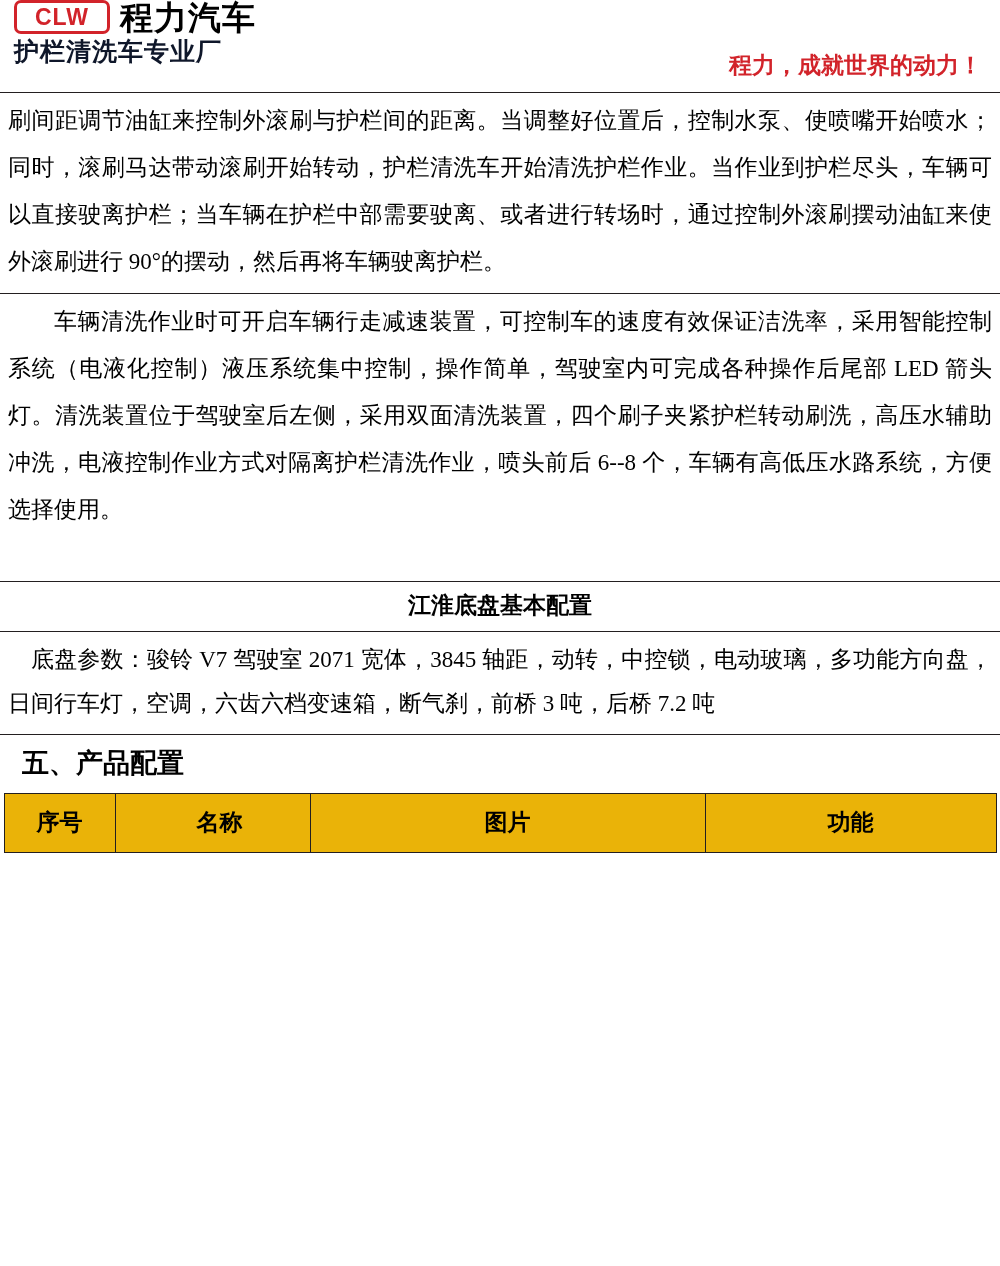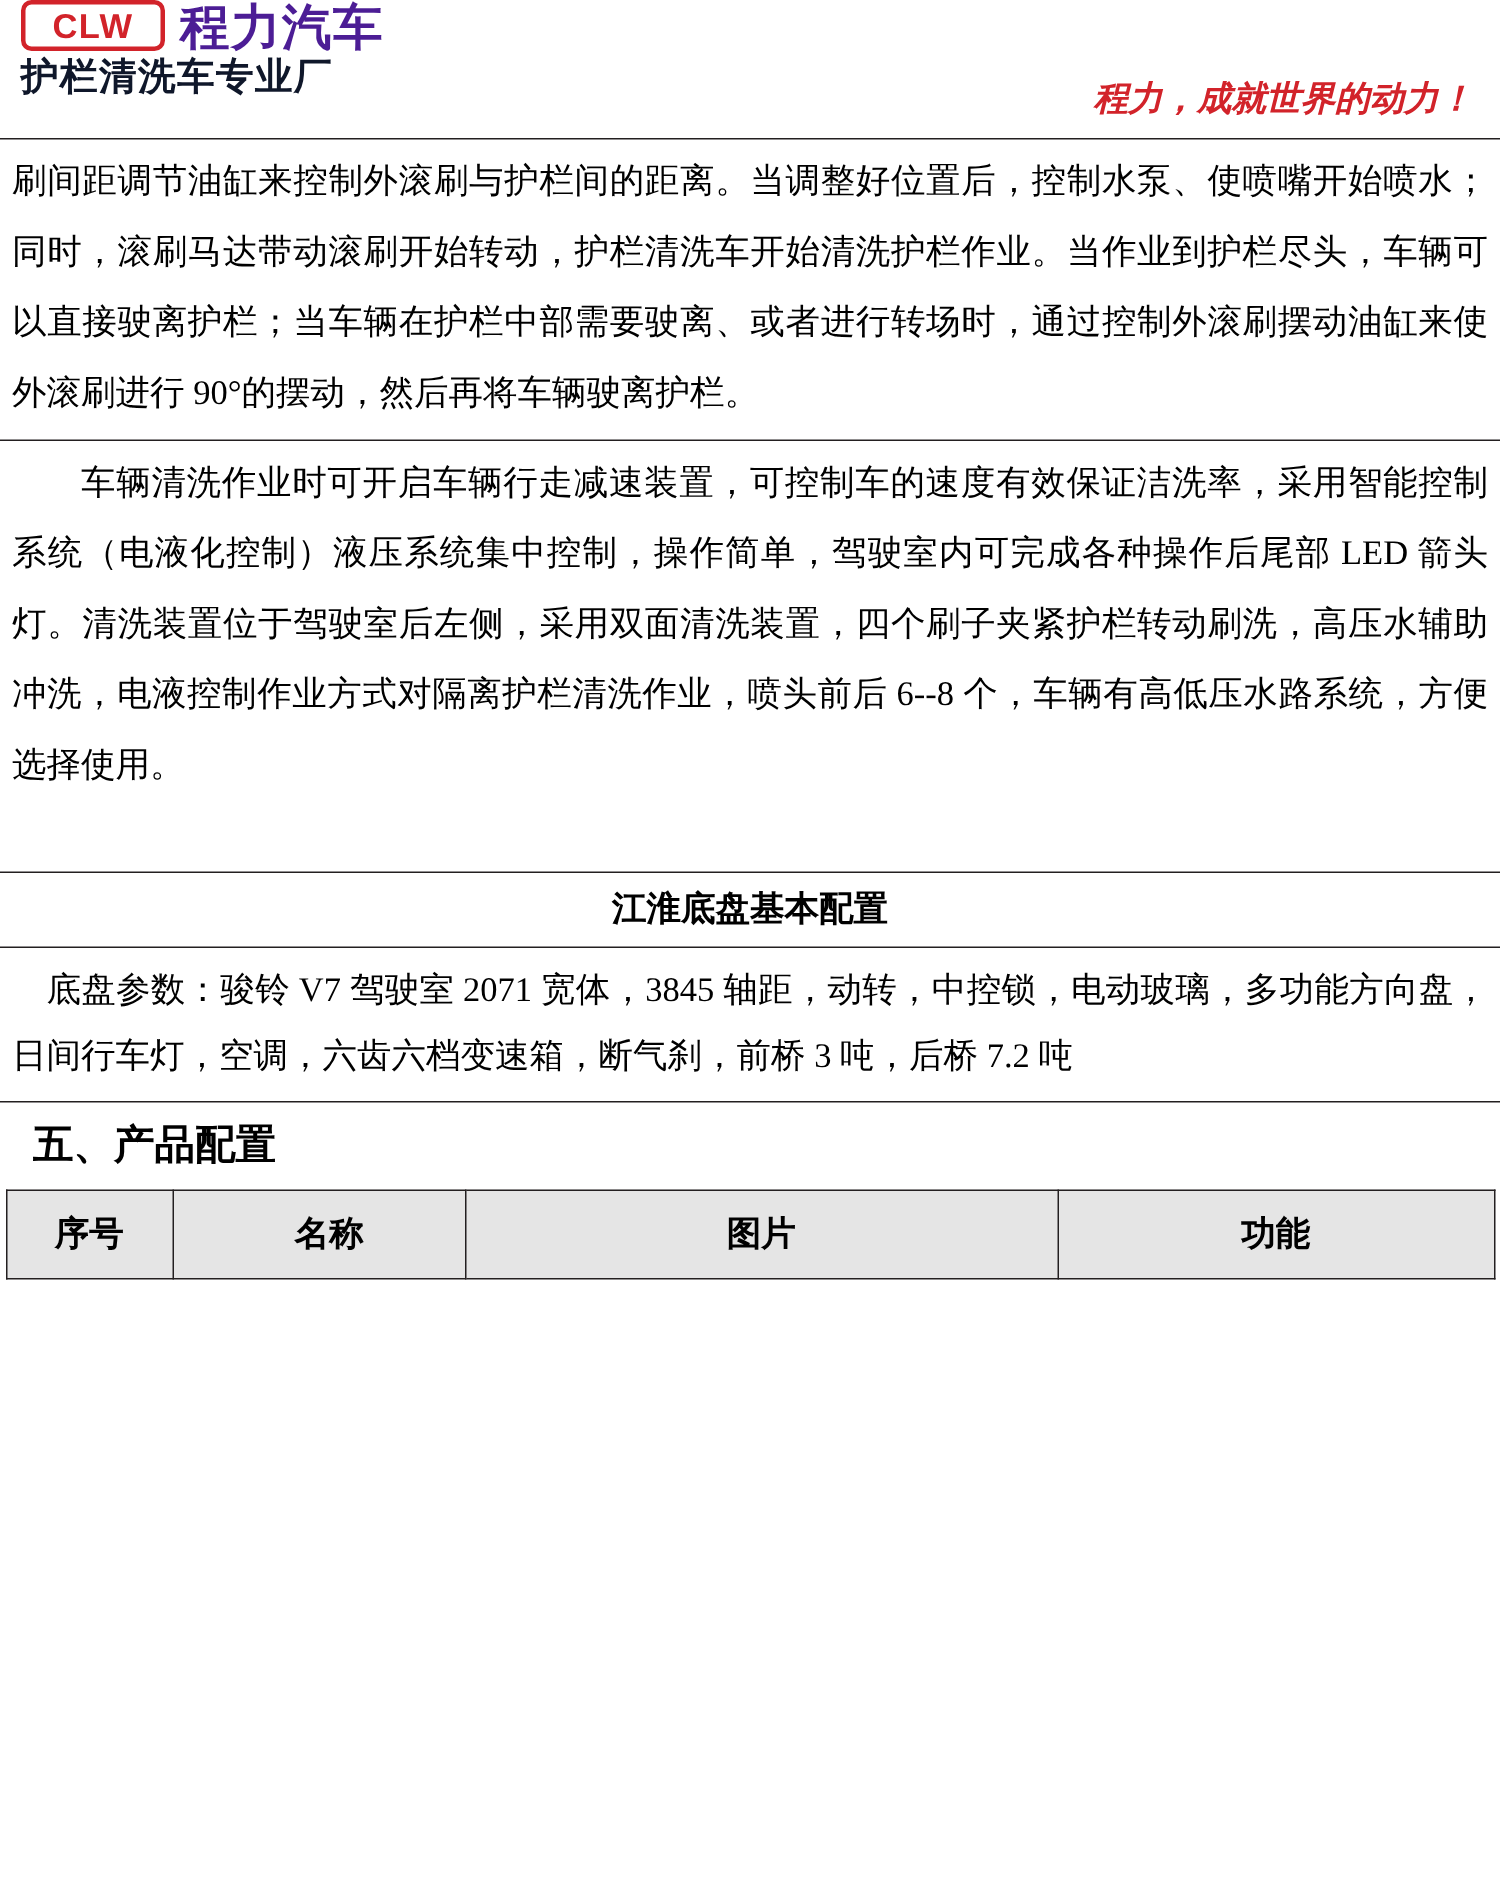--- a/index.html
+++ b/index.html
@@ -46,21 +46,21 @@
   }
   .logo-badge span {
     color: #d2232a;
     font-family: "Liberation Sans", sans-serif;
     font-weight: bold;
     font-size: 23px;
     letter-spacing: 1px;
     line-height: 1;
   }
   .logo-brand {
-    color: #4c1d95;
+    color: #000000;
     font-family: "Liberation Sans", sans-serif;
     font-weight: bold;
     font-size: 33px;
     letter-spacing: 1px;
     line-height: 1;
     white-space: nowrap;
   }
   .logo-sub {
     margin-top: 4px;
     color: #0f172a;
@@ -72,21 +72,20 @@
   }
   .header-slogan {
     position: absolute;
     right: 18px;
     top: 50px;
     color: #d2232a;
     font-family: "Liberation Sans", sans-serif;
     font-weight: bold;
     font-size: 23px;
     white-space: nowrap;
-    font-style: italic;
   }
 
   
   .doc {
     position: relative;
   }
   .band {
     border-top: 1px solid #231f20;
     border-bottom: 1px solid #231f20;
     box-sizing: border-box;
@@ -151,21 +150,21 @@
     table-layout: fixed;
   }
   table.product-table th {
     border: 1px solid #231f20;
     height: 56px;
     font-size: 23px;
     font-weight: bold;
     font-family: "Liberation Serif", serif;
     text-align: center;
     vertical-align: middle;
-    background: #e5e5e5;
+    background: #eab308;
   }
   .col-seq   { width: 108px; }
   .col-name  { width: 178px; padding-left: 15px; }
   .col-img   { width: 392px; }
   .col-func  { width: 288px; }
 </style>
 </head>
 <body>
 
 <div class="page">

